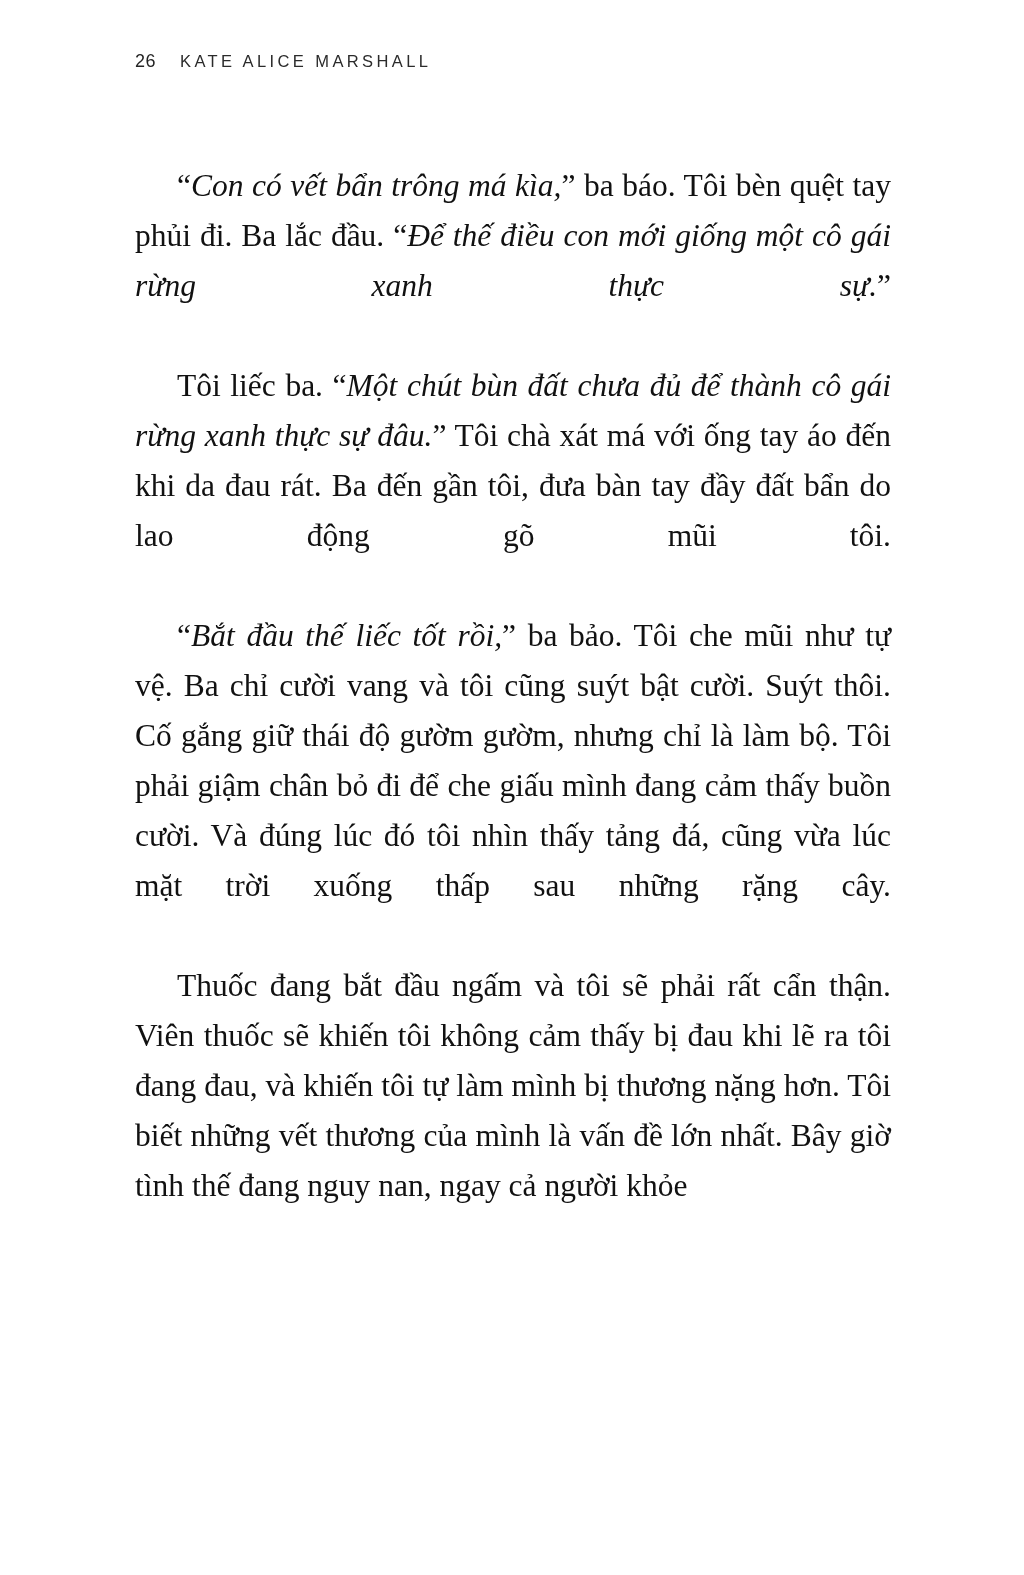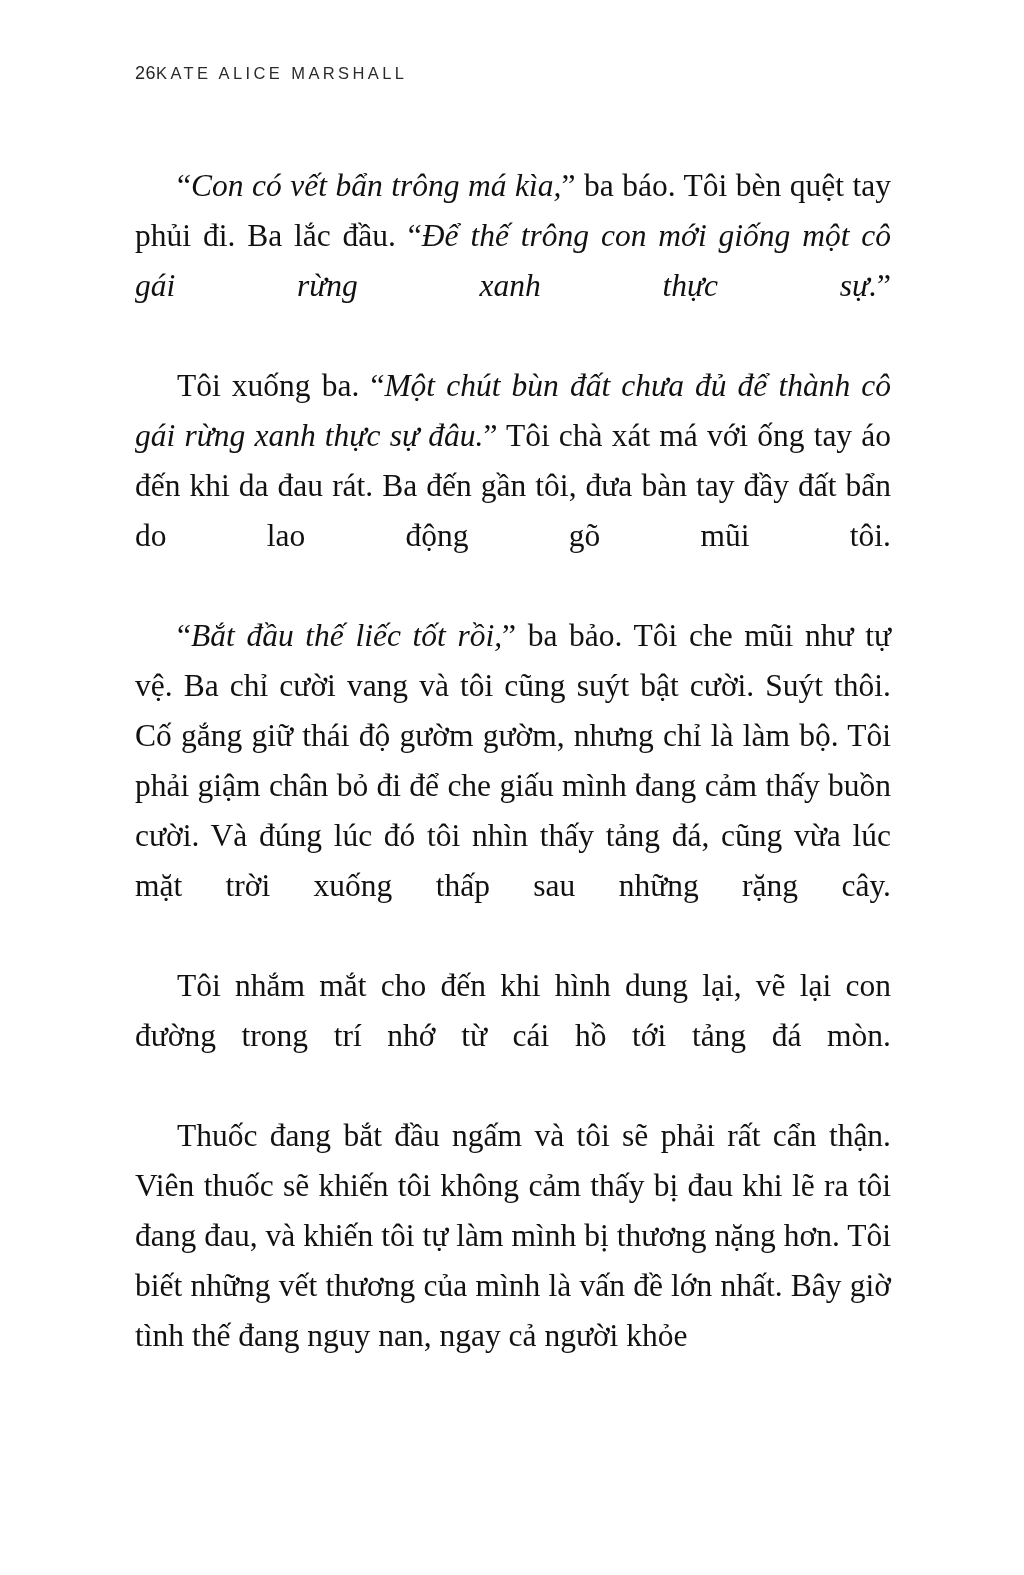--- a/index.html
+++ b/index.html
@@ -12,37 +12,38 @@
     width: 1024px;
     height: 1575px;
     background: #ffffff;
     overflow: hidden;
     box-sizing: border-box;
   }
 
   
   .running-head {
     position: absolute;
-    top: 64px;
+    top: 52px;
     left: 135px;
     display: flex;
     align-items: baseline;
     color: #262626;
     font-family: "Liberation Sans", sans-serif;
     font-weight: 400;
     font-size: 17px;
     line-height: 1;
     white-space: nowrap;
   }
   .folio {
     font-size: 18px;
     letter-spacing: 0.5px;
     color: #242424;
   }
   .author-name {
+    margin-left: 24px;
     font-size: 16.5px;
     letter-spacing: 3.4px;
     color: #2b2b2b;
   }
 
   
   .text-block {
     position: absolute;
     top: 161px;
     left: 135px;
@@ -77,20 +78,19 @@
 <body>
 
 <div class="page">
 
   <div class="running-head">
     <span class="folio">26</span>
     <span class="author-name">KATE ALICE MARSHALL</span>
   </div>
 
   <div class="text-block">
-      <p><span>“</span><span class="it">Con có vết bẩn trông má kìa,</span><span>” ba báo. Tôi bèn quệt tay phủi đi. Ba lắc đầu. “</span><span class="it">Để thế trông con mới giống một cô gái rừng xanh thực sự.</span><span>”</span></p>
-      <p><span>Tôi xuống ba. “</span><span class="it">Một chút bùn đất chưa đủ để thành cô gái rừng xanh thực sự đâu.</span><span>” Tôi chà xát má với ống tay áo đến khi da đau rát. Ba đến gần tôi, đưa bàn tay đầy đất bẩn do lao động gõ mũi tôi.</span></p>
+      <p><span>“</span><span class="it">Con có vết bẩn trông má kìa,</span><span>” ba báo. Tôi bèn quệt tay phủi đi. Ba lắc đầu. “</span><span class="it">Để thế điều con mới giống một cô gái rừng xanh thực sự.</span><span>”</span></p>
+      <p><span>Tôi liếc ba. “</span><span class="it">Một chút bùn đất chưa đủ để thành cô gái rừng xanh thực sự đâu.</span><span>” Tôi chà xát má với ống tay áo đến khi da đau rát. Ba đến gần tôi, đưa bàn tay đầy đất bẩn do lao động gõ mũi tôi.</span></p>
       <p><span>“</span><span class="it">Bắt đầu thế liếc tốt rồi,</span><span>” ba bảo. Tôi che mũi như tự vệ. Ba chỉ cười vang và tôi cũng suýt bật cười. Suýt thôi. Cố gắng giữ thái độ gườm gườm, nhưng chỉ là làm bộ. Tôi phải giậm chân bỏ đi để che giấu mình đang cảm thấy buồn cười. Và đúng lúc đó tôi nhìn thấy tảng đá, cũng vừa lúc mặt trời xuống thấp sau những rặng cây.</span></p>
-      <p><span>Tôi nhắm mắt cho đến khi hình dung lại, vẽ lại con đường trong trí nhớ từ cái hồ tới tảng đá mòn.</span></p>
       <p class="no-stretch"><span>Thuốc đang bắt đầu ngấm và tôi sẽ phải rất cẩn thận. Viên thuốc sẽ khiến tôi không cảm thấy bị đau khi lẽ ra tôi đang đau, và khiến tôi tự làm mình bị thương nặng hơn. Tôi biết những vết thương của mình là vấn đề lớn nhất. Bây giờ tình thế đang nguy nan, ngay cả người khỏe</span></p>
     </div>
 
 </div>
 
 </body></html>

